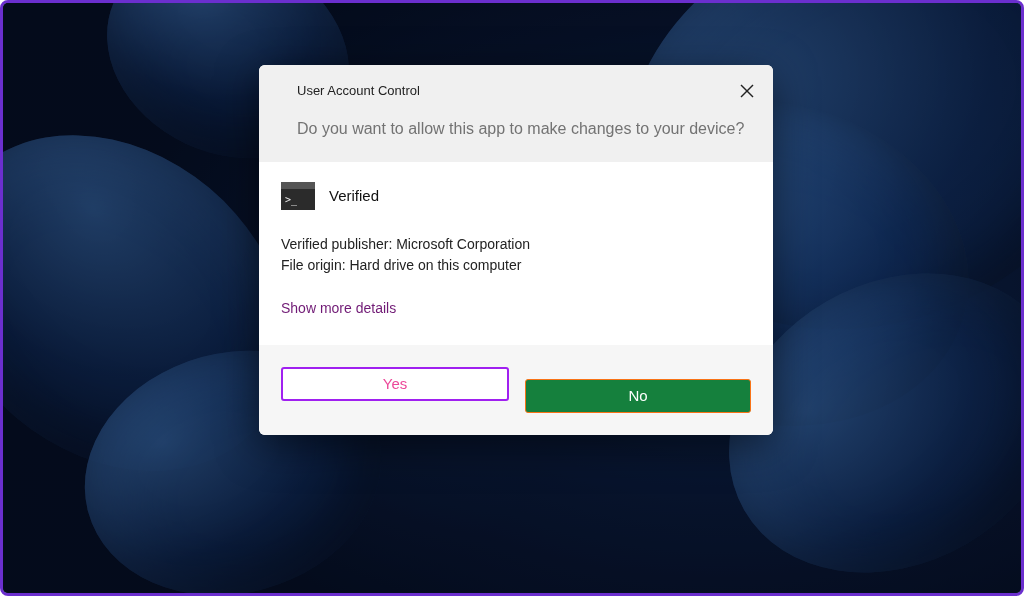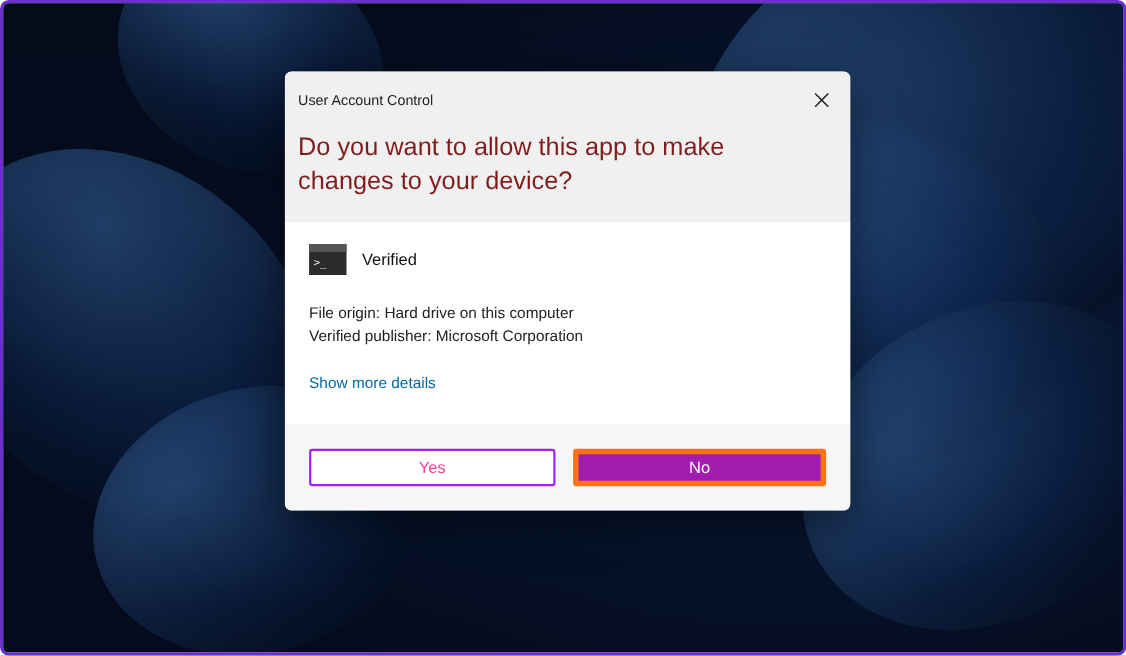--- a/index.html
+++ b/index.html
@@ -49,21 +49,21 @@
       width: 514px;
       left: 256px;
       top: 62px;
       background: #ffffff;
       border-radius: 6px;
       box-shadow: 0 10px 40px rgba(0,0,0,0.5);
       overflow: hidden;
     }
     .dialog-header {
       background: #f0f0f0;
-      padding: 18px 22px 22px 12px;
+      padding: 18px 22px 22px 38px;
       position: relative;
     }
     .close-btn {
       position: absolute;
       top: 14px;
       right: 14px;
       width: 24px;
       height: 24px;
       cursor: pointer;
       display: flex;
@@ -73,22 +73,22 @@
     .close-btn svg {
       width: 14px;
       height: 14px;
     }
     .header-small {
       font-size: 13px;
       color: #222;
       margin-bottom: 20px;
     }
     .header-question {
-      font-size: 23px;
-      color: #7f1d1d;
+      font-size: 16px;
+      color: #737373;
       line-height: 1.35;
       font-weight: 400;
     }
     .dialog-body {
       background: #ffffff;
       padding: 20px 22px 28px 22px;
     }
     .app-row {
       display: flex;
       align-items: center;
@@ -124,21 +124,21 @@
     .app-name {
       font-size: 15px;
       color: #111;
     }
     .detail-line {
       font-size: 14px;
       color: #222;
       line-height: 1.5;
     }
     .more-details {
-      color: #0369a1;
+      color: #701a75;
       font-size: 14px;
       margin-top: 24px;
       cursor: pointer;
       display: inline-block;
       text-align: center;
     }
     .dialog-footer {
       background: #f6f6f6;
       padding: 22px;
       display: flex;
@@ -153,23 +153,24 @@
       display: flex;
       align-items: center;
       justify-content: center;
     }
     .btn-yes {
       background: #ffffff;
       color: #ec4899;
       border: 2.5px solid #a020f0;
     }
     .btn-no {
-      background: #a21caf;
+      background: #15803d;
       color: #ffffff;
-      border: 5px solid #f97316;
+      border: 1px solid #f97316;
+      margin-top: 12px;
     }
   </style>
 </head>
 <body>
 
 <div class="desktop-bg">
   <div class="petal p1"></div>
   <div class="petal p2"></div>
   <div class="petal p3"></div>
   <div class="petal p4"></div>
@@ -191,22 +192,22 @@
     <div class="header-question">Do you want to allow this app to make changes to your device?</div>
   </div>
 
   <div class="dialog-body">
     <div class="app-row">
       <div class="app-icon">
         <span class="prompt-text">&gt;_</span>
       </div>
       <div class="app-name">Verified</div>
     </div>
+    <div class="detail-line">Verified publisher: Microsoft Corporation</div>
     <div class="detail-line">File origin: Hard drive on this computer</div>
-    <div class="detail-line">Verified publisher: Microsoft Corporation</div>
     <div class="more-details">Show more details</div>
   </div>
 
   <div class="dialog-footer">
     <div class="btn btn-yes">Yes</div>
     <div class="btn btn-no">No</div>
   </div>
 </div>
 
 </body></html>

